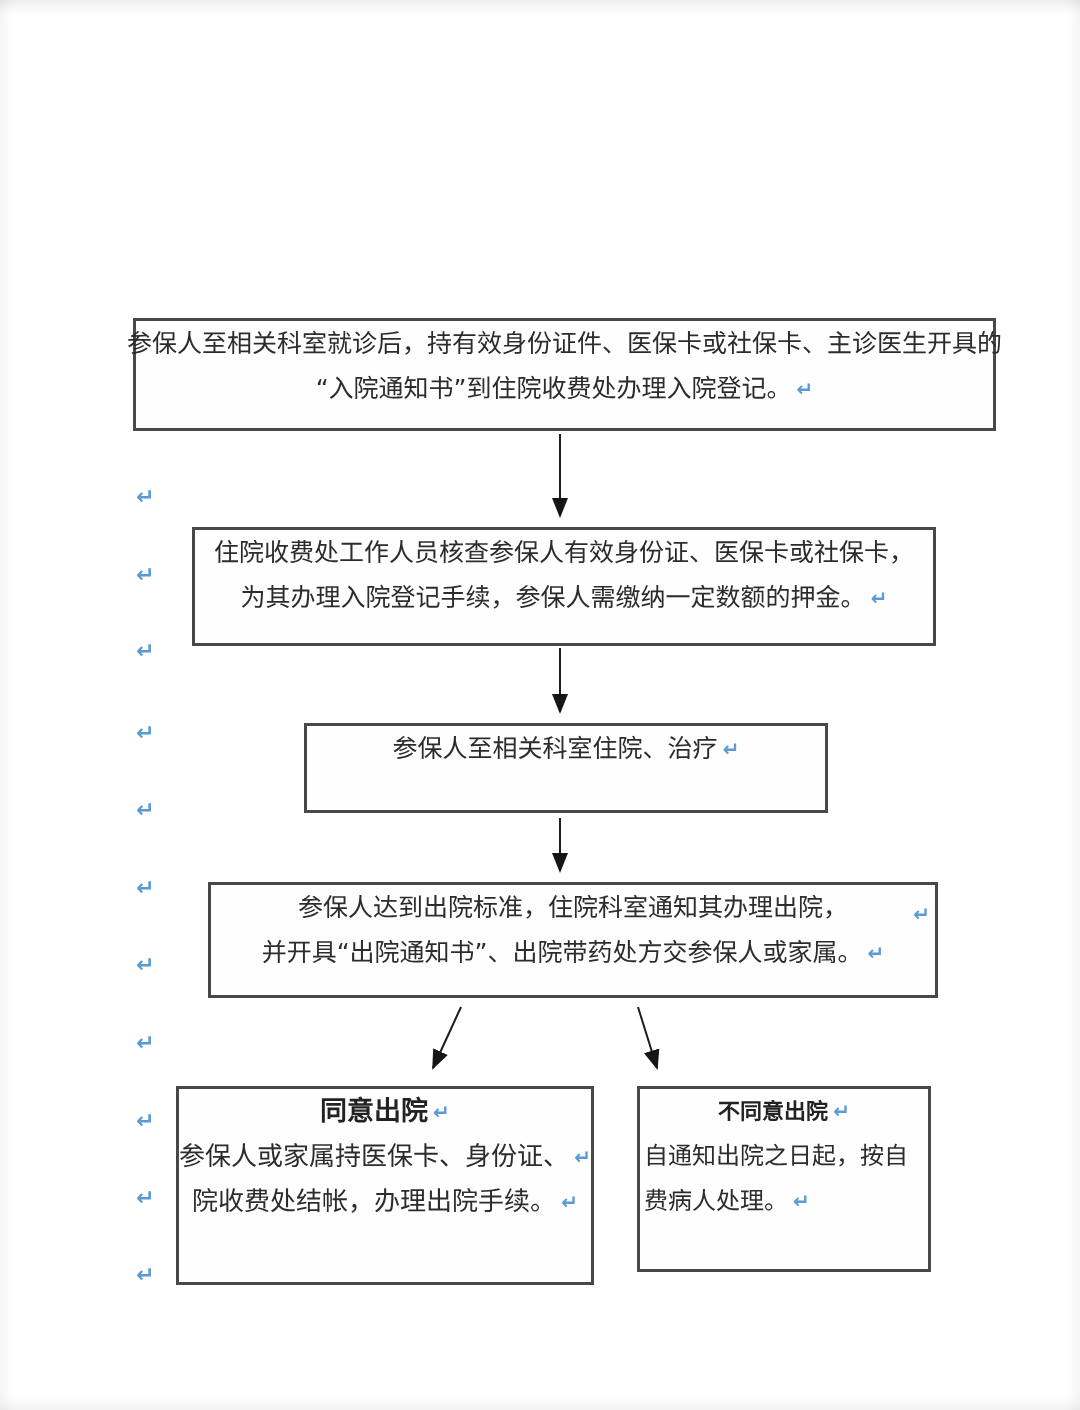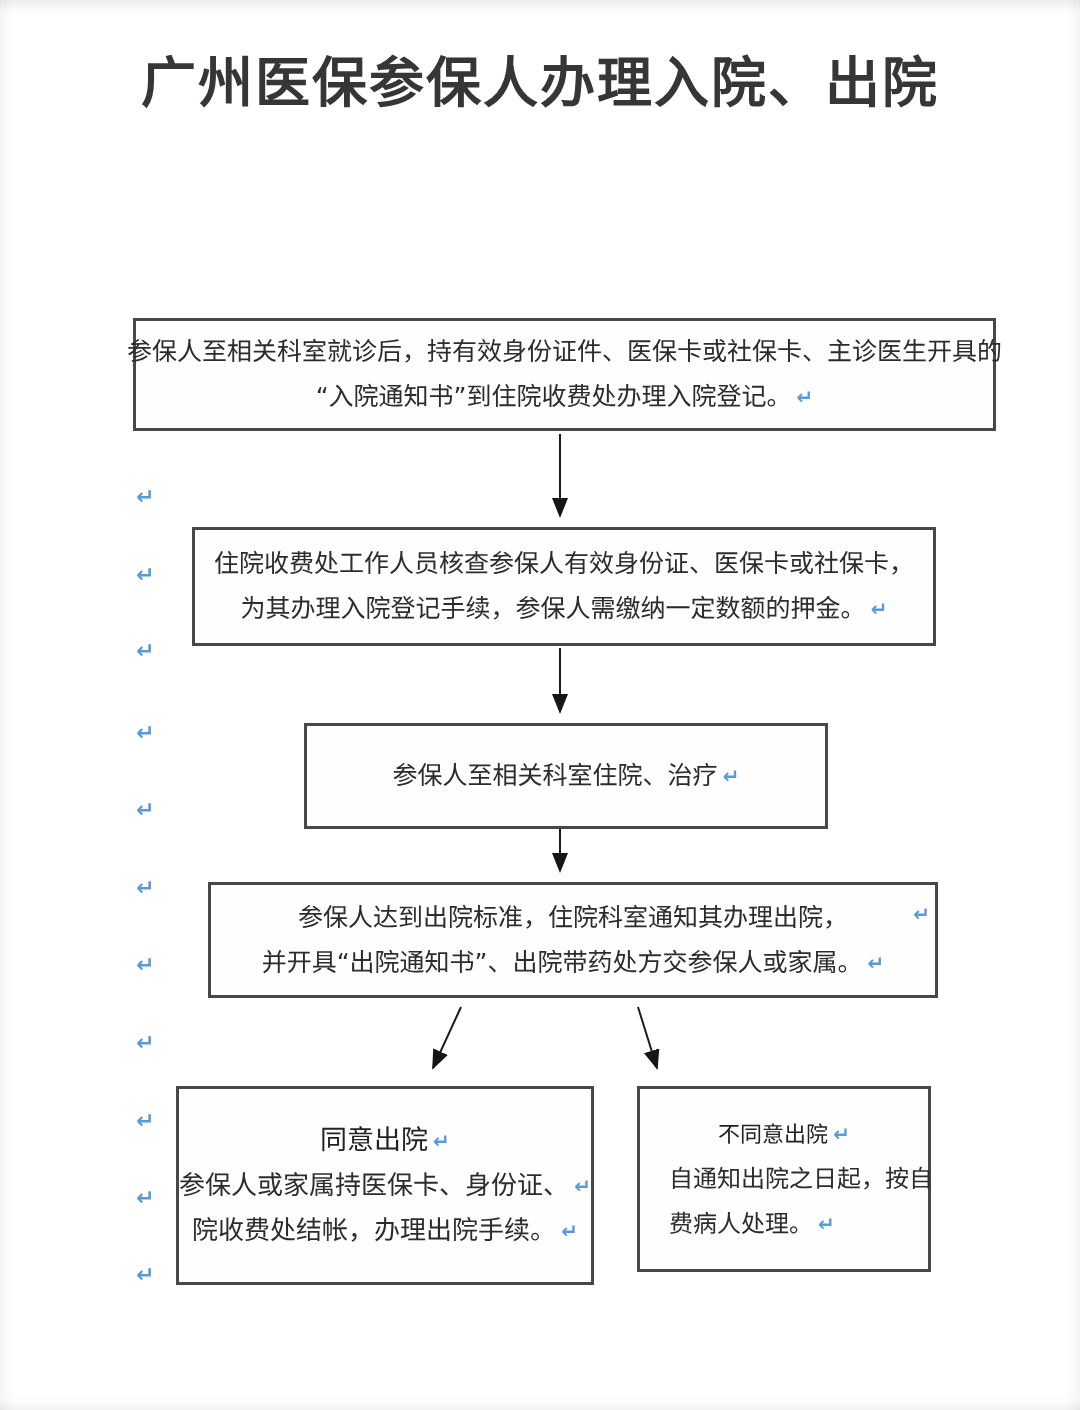--- a/index.html
+++ b/index.html
@@ -20,50 +20,50 @@
   .page-title{
     position:absolute;top:40px;left:0;width:100%;
     text-align:center;
     font-size:55px;font-weight:bold;color:#363636;
     line-height:86px;letter-spacing:2px;margin:0;
   }
   .arrows{position:absolute;top:0;left:0;pointer-events:none;}
   .box{
     position:absolute;box-sizing:border-box;
     border:3px solid #484848;background:#fefefe;
-    display:flex;flex-direction:column;justify-content:center;align-items:center;
+    display:flex;flex-direction:column;justify-content:flex-start;align-items:center;
     text-align:center;color:#2c2c2c;font-size:25px;
   }
   .box p{margin:0;line-height:45px;white-space:nowrap;}
   .box-step1{left:133px;top:318px;width:863px;height:113px;}
   .box-step2{left:192px;top:527px;width:744px;height:119px;}
-  .box-step3{left:304px;top:723px;width:524px;height:106px;}
+  .box-step3{left:304px;top:723px;width:524px;height:90px;}
   .box-step4{left:192px;top:882px;width:730px;height:116px;margin-left:16px;}
   .box-agree{left:176px;top:1086px;width:418px;height:199px;font-size:26px;}
   .box-agree p{line-height:44px;}
   .box-disagree{left:637px;top:1086px;width:294px;height:186px;font-size:24px;}
-  .box-disagree .body-line{line-height:45px;width:100%;text-align:left;padding-left:29px;box-sizing:border-box;}
-  .branch-title{font-weight:normal;font-size:27px;color:#222;}
+  .box-disagree .body-line{line-height:45px;width:100%;text-align:left;padding-left:4px;box-sizing:border-box;}
+  .branch-title{font-weight:bold;font-size:27px;color:#222;}
   .box-disagree .branch-title{font-size:22px;}
   .mark{
     color:#5b9bd5;font-size:20px;font-weight:600;
     margin-left:5px;vertical-align:1px;
   }
   .mark-abs{position:absolute;right:5px;top:17px;margin:0;}
   .pmark{
     position:absolute;left:136px;
     color:#5b9bd5;font-size:22px;font-weight:600;line-height:22px;
   }
 </style>
 </head>
 <body>
 
 <div class="page">
 
-  <h1 class="page-title"><span>广州医保参保人办理入院、出院</span><br></h1>
+  <h1 class="page-title"><br></h1>
 
   <svg class="arrows" width="1080" height="1410" viewBox="0 0 1080 1410">
     <defs>
       <marker id="ah" markerWidth="12" markerHeight="10" refX="9" refY="4" orient="auto">
         <polygon points="0,0 10,4 0,8" fill="#161616"></polygon>
       </marker>
     </defs>
     <line x1="560" y1="434" x2="560" y2="516" stroke="#1c1c1c" stroke-width="2" marker-end="url(#ah)"></line>
     <line x1="560" y1="648" x2="560" y2="712" stroke="#1c1c1c" stroke-width="2" marker-end="url(#ah)"></line>
     <line x1="560" y1="818" x2="560" y2="871" stroke="#1c1c1c" stroke-width="2" marker-end="url(#ah)"></line>

